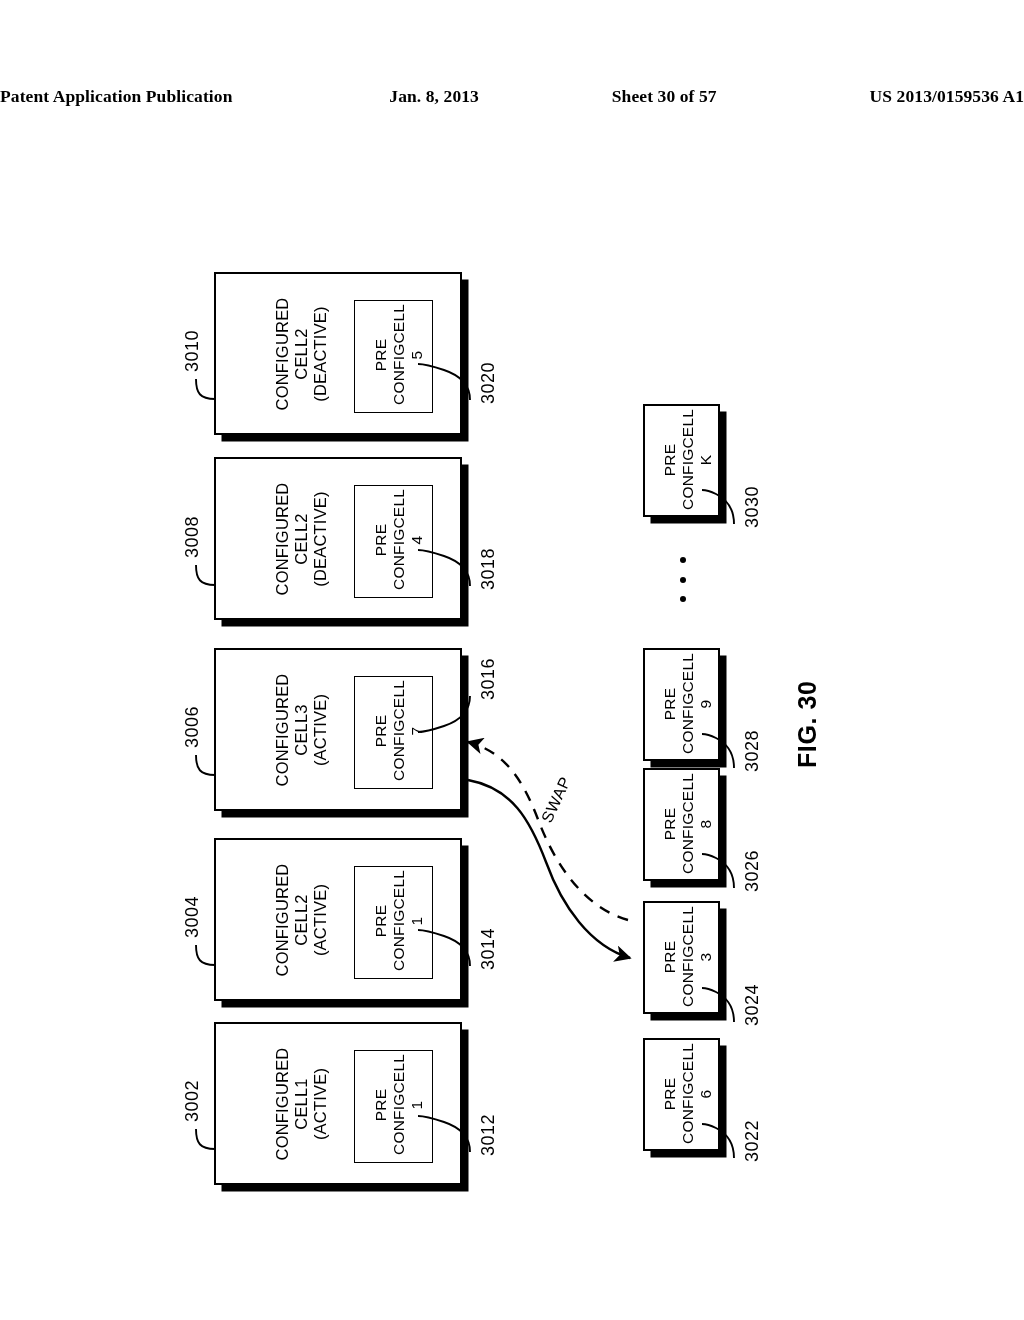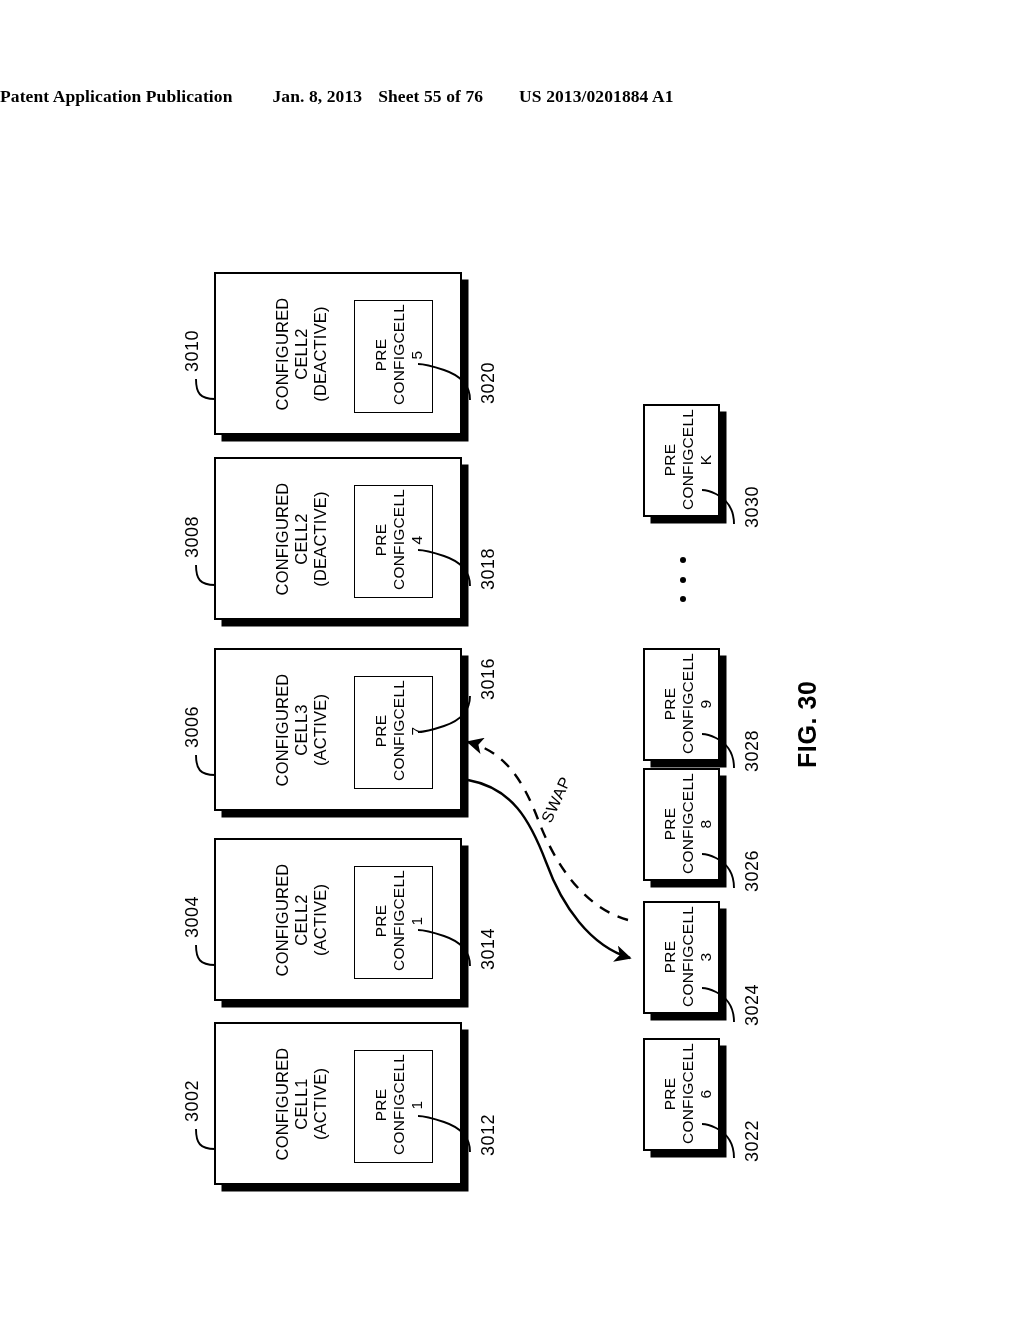--- a/index.html
+++ b/index.html
@@ -17,21 +17,21 @@
   }
 
   
   #pub-header {
     position: absolute;
     left: 0;
     top: 86px;
     width: 1024px;
     height: 26px;
     display: flex;
-    justify-content: flex-start;
+    justify-content: space-between;
     align-items: baseline;
     font-family: "Liberation Serif", serif;
     font-weight: bold;
     font-size: 17.5px;
     letter-spacing: 0.1px;
     white-space: nowrap;
   }
   #pub-header .hdr-seg { display: inline-block; }
   .gap-lg { width: 40px; display: inline-block; }
   .gap-md { width: 16px; display: inline-block; }
@@ -134,23 +134,23 @@
   }
 </style>
 </head>
 <body>
 
 <div id="pub-header">
   <span class="hdr-seg">Patent Application Publication</span>
   <span class="gap-lg"></span>
   <span class="hdr-seg">Jan. 8, 2013</span>
   <span class="gap-md"></span>
-  <span class="hdr-seg">Sheet 55 of 76</span>
+  <span class="hdr-seg">Sheet 30 of 57</span>
   <span class="gap-xl"></span>
-  <span class="hdr-seg">US 2013/0201884 A1</span>
+  <span class="hdr-seg">US 2013/0159536 A1</span>
 </div>
 
 <div id="figure">
 
   <div class="cfg-card" style="left:214px; top:272px; width:248px; height:163px;">
     <div class="rot-text" style="left:57px; top:155px; width:150px;">
       <span class="ln">CONFIGURED</span>
       <span class="ln">CELL2</span>
       <span class="ln">(DEACTIVE)</span>
     </div>

